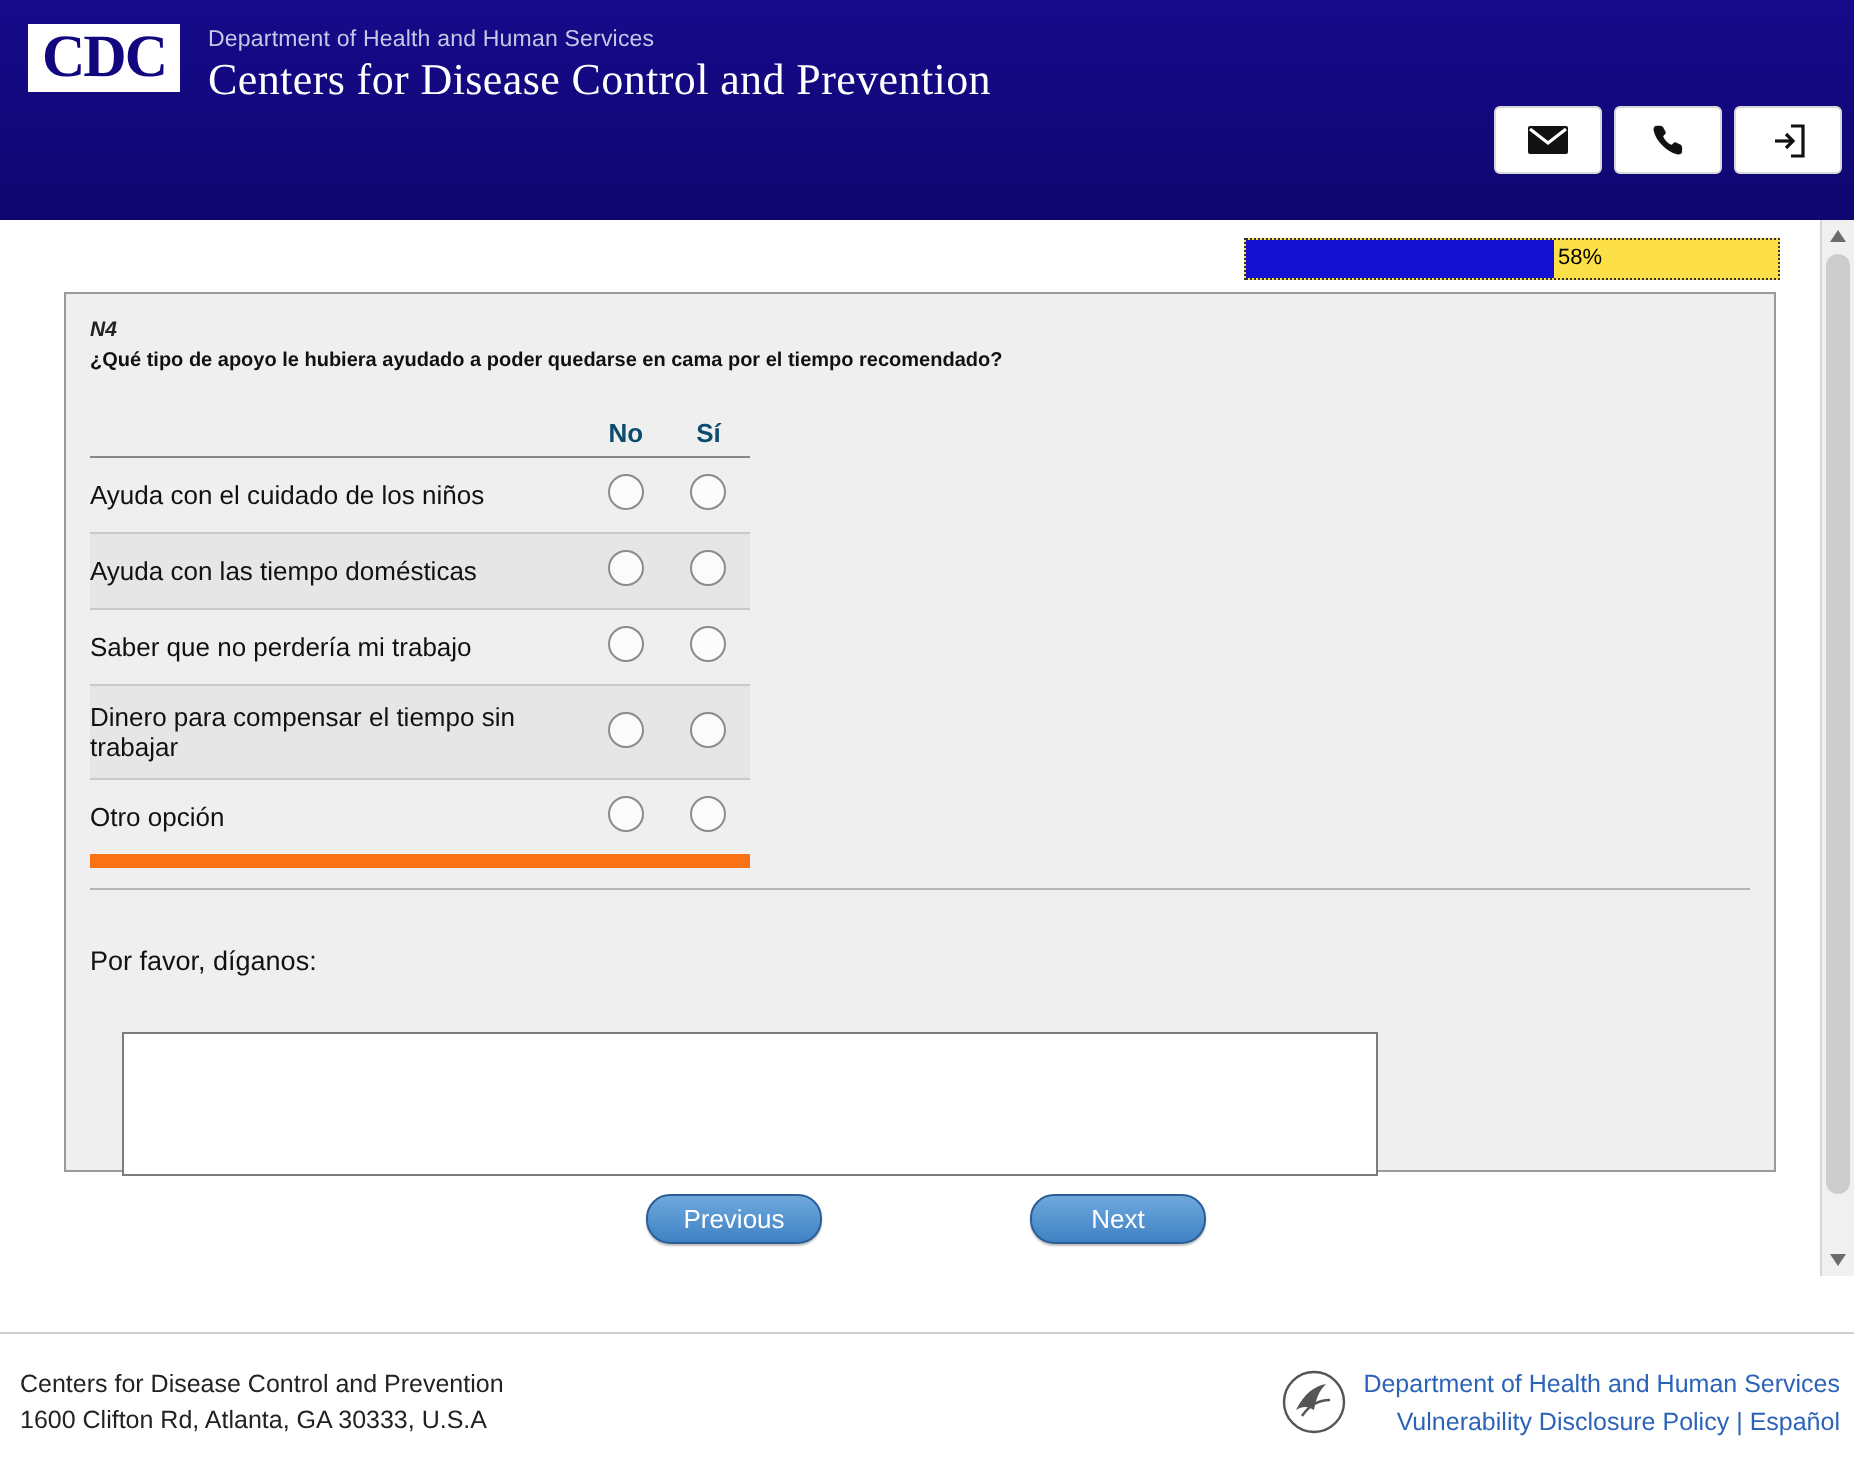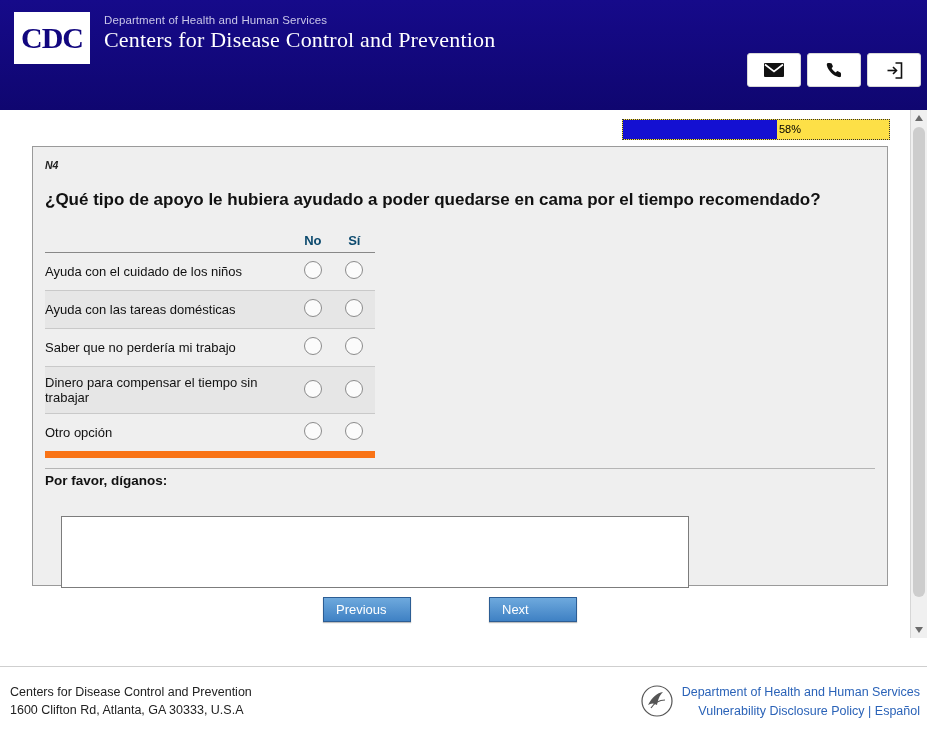--- a/index.html
+++ b/index.html
@@ -20,21 +20,21 @@
     height: 110px;
     background: #12077f;
     background: linear-gradient(#160a8a, #0f0670);
     overflow: hidden;
   }
   .cdc-logo {
     position: absolute;
     left: 14px;
     top: 12px;
     width: 76px;
-    height: 52px;
+    height: 34px;
     background: #ffffff;
     display: flex;
     align-items: center;
     justify-content: center;
   }
   .cdc-logo-text {
     color: #12077f;
     font-family: "Liberation Serif", serif;
     font-weight: bold;
     font-size: 30px;
@@ -117,25 +117,25 @@
     border: 1px solid #9a9a9a;
     background: #efefef;
     box-sizing: border-box;
   }
   .q-block { padding: 12px 10px 0 10px; }
   .q-code {
     font-size: 10.5px;
     font-style: italic;
     font-weight: bold;
     color: #222;
-    margin-bottom: 19px;
+    margin-bottom: 4px;
     margin-left: 2px;
   }
   .q-text {
-    font-size: 17px;
+    font-size: 10px;
     font-weight: bold;
     color: #111;
     margin-left: 2px;
   }
 
   table.matrix {
     margin-top: 22px;
     margin-left: 2px;
     border-collapse: collapse;
     width: 330px;
@@ -176,23 +176,23 @@
   }
   .sub-code {
     font-size: 10.5px;
     font-style: italic;
     font-weight: bold;
     color: #222;
     margin: 8px 0 0 2px;
   }
   .sub-text {
     font-size: 13.5px;
-    font-weight: bold;
+    font-weight: normal;
     color: #111;
-    margin: 4px 0 0 2px;
+    margin: 28px 0 0 2px;
   }
   .txtarea {
     margin: 28px 0 0 18px;
     width: 628px;
     height: 72px;
     border: 1px solid #7c7c7c;
     background: #ffffff;
     resize: none;
     font-family: "Liberation Sans", sans-serif;
     font-size: 13px;
@@ -205,27 +205,28 @@
     top: 487px;
     width: 900px;
     display: flex;
     justify-content: center;
     gap: 78px;
   }
   .navbtn {
     min-width: 62px;
     padding: 4px 12px;
     border: 1px solid #2c5d94;
-    border-radius: 0;
+    border-radius: 12px;
     background: linear-gradient(#6ea9dd, #3f81c4);
     color: #ffffff;
     font-size: 13px;
-    text-align: left;
+    text-align: center;
     cursor: pointer;
     box-shadow: 0 1px 1px rgba(0,0,0,.25);
+    margin-left: 26px;
   }
 
   
   .scrollbar {
     position: absolute;
     right: 0;
     top: 0;
     width: 16px;
     height: 528px;
     background: #f0f0f0;
@@ -345,21 +346,21 @@
             <th>Sí</th>
           </tr>
         </thead>
         <tbody>
           <tr>
             <td>Ayuda con el cuidado de los niños</td>
             <td class="opt"><span class="radio"></span></td>
             <td class="opt"><span class="radio"></span></td>
           </tr>
           <tr class="alt">
-            <td>Ayuda con las tareas domésticas</td>
+            <td>Ayuda con las tiempo domésticas</td>
             <td class="opt"><span class="radio"></span></td>
             <td class="opt"><span class="radio"></span></td>
           </tr>
           <tr>
             <td>Saber que no perdería mi trabajo</td>
             <td class="opt"><span class="radio"></span></td>
             <td class="opt"><span class="radio"></span></td>
           </tr>
           <tr class="alt">
             <td>Dinero para compensar el tiempo sin trabajar</td>

